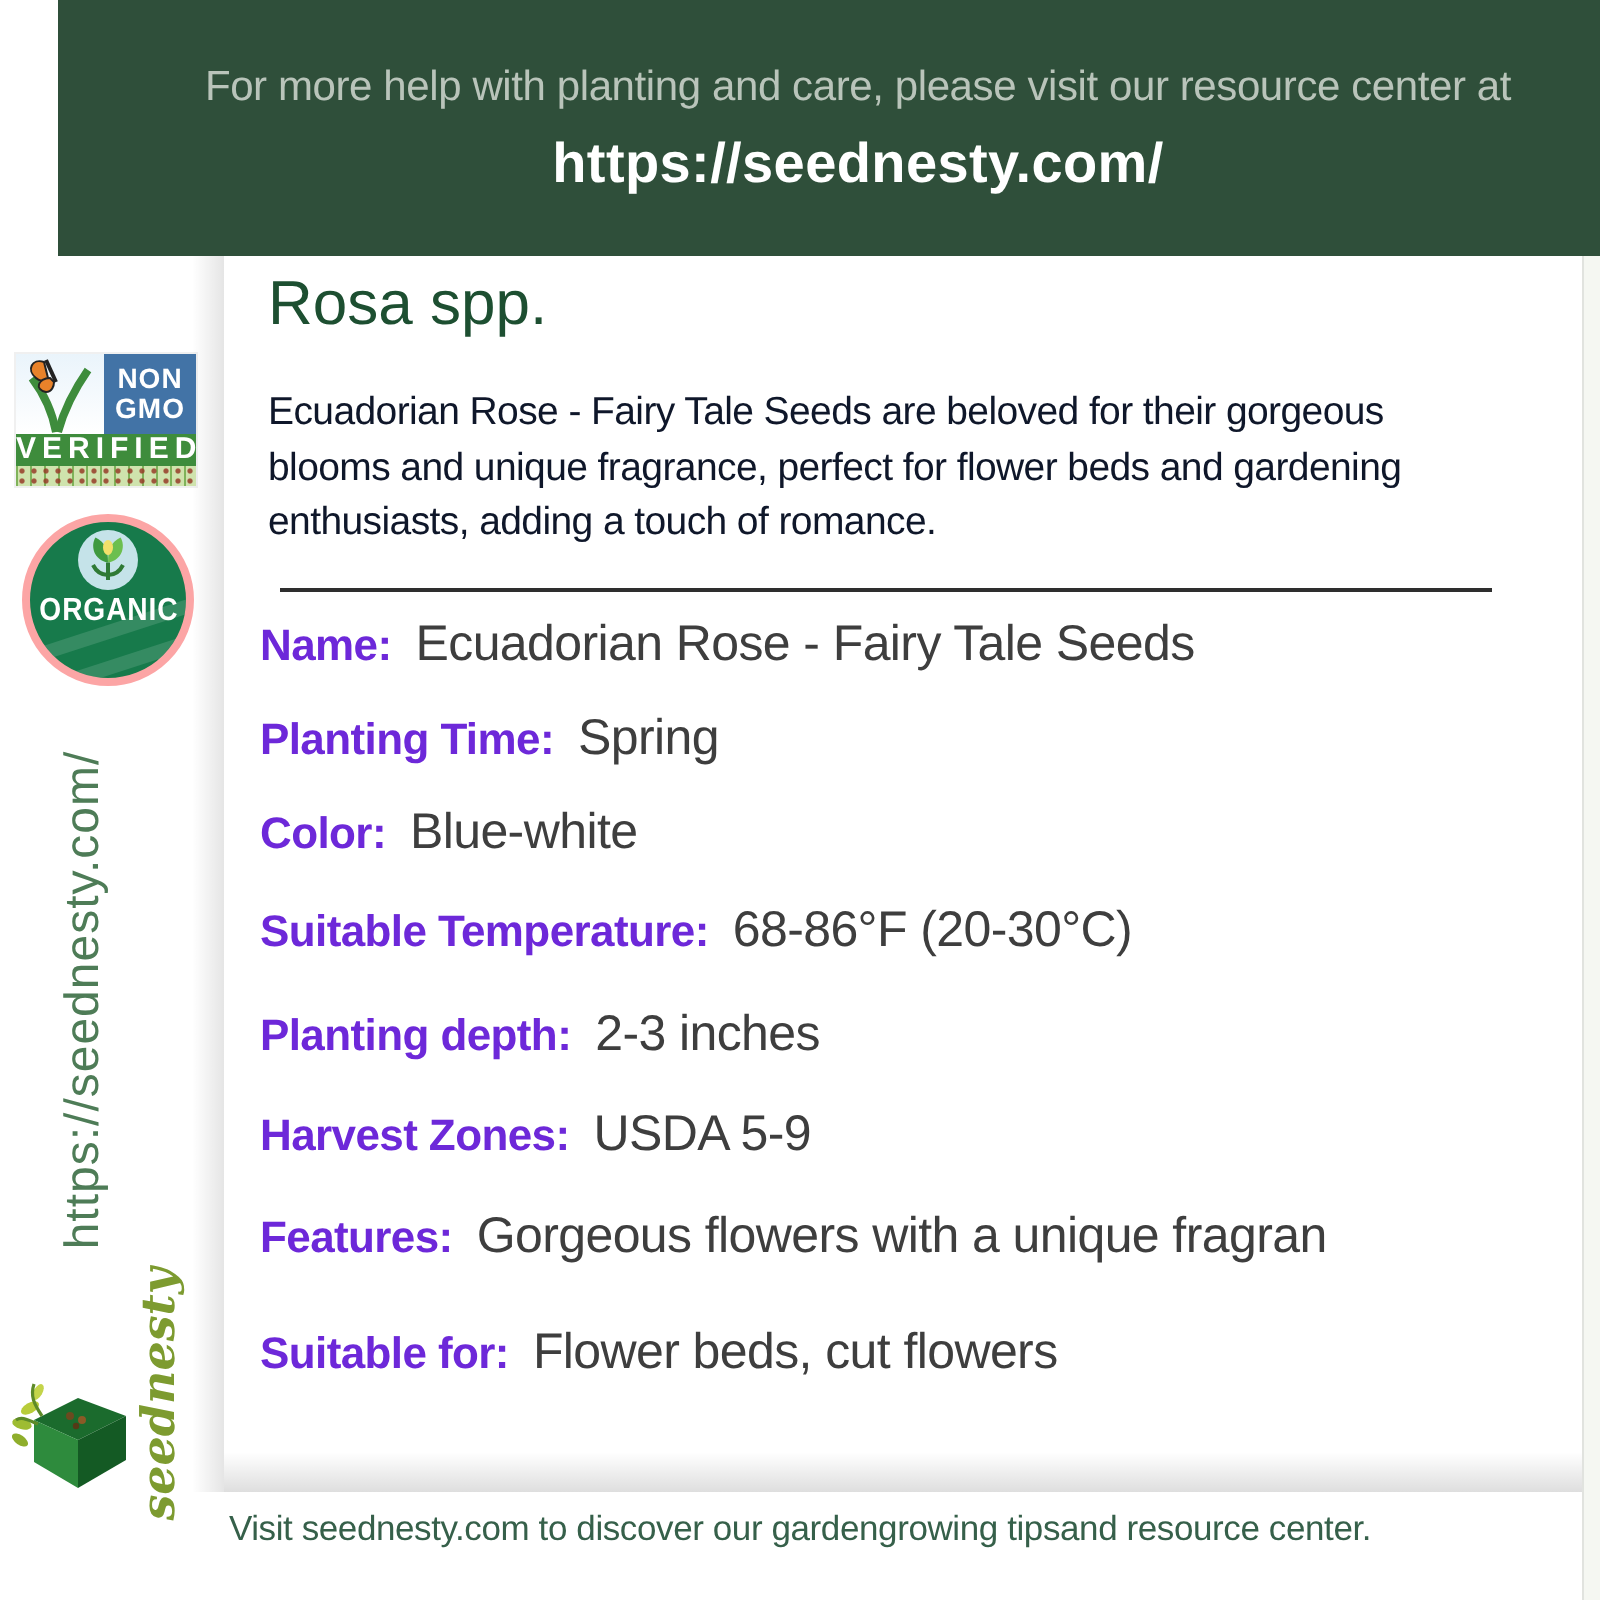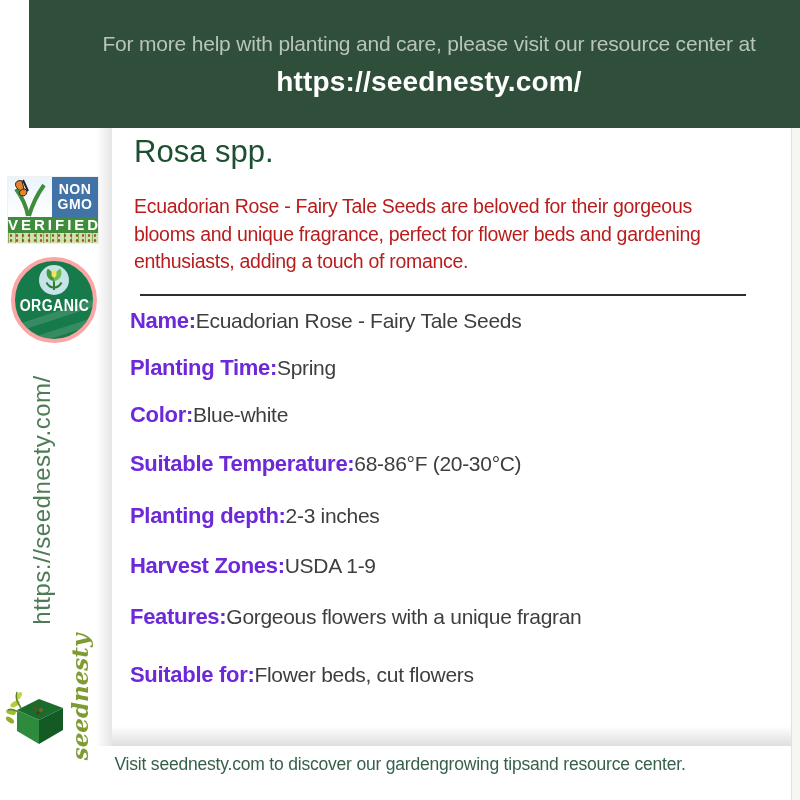--- a/index.html
+++ b/index.html
@@ -50,29 +50,29 @@
   .vertical-url{position:absolute;left:-99px;top:486px;width:282px;height:28px;
     transform:rotate(-90deg);color:#4e7c57;font-size:24px;text-align:center;
     letter-spacing:0.5px;}
   .logo-box{position:absolute;left:5px;top:686px;}
   .logo-script{position:absolute;left:15px;top:683px;width:130px;height:28px;
     transform:rotate(-90deg);font-family:"DejaVu Serif",serif;font-style:italic;
     color:#7d9b30;font-size:23px;text-align:center;font-weight:bold;}
 
   
   .title{position:absolute;left:134px;top:134px;color:#1d4f31;font-size:31px;font-weight:normal;}
-  .desc{position:absolute;left:134px;top:193px;color:#b91c1c;font-size:19.5px;line-height:27.5px;
+  .desc{position:absolute;left:134px;top:193px;color:#0f172a;font-size:19.5px;line-height:27.5px;
     letter-spacing:-0.3px;}
   .desc div{white-space:nowrap;}
   .divider{position:absolute;left:140px;top:294px;width:606px;height:2px;background:#2e2e2e;}
 
   .rows{position:absolute;left:130px;top:308px;width:660px;}
   .row{display:flex;align-items:baseline;white-space:nowrap;height:26px;}
   .row .lbl{color:#6d28d9;font-size:22px;font-weight:bold;letter-spacing:-0.3px;}
-  .row .val{color:#3e3e3e;font-size:21px;margin-left:0;letter-spacing:-0.3px;}
+  .row .val{color:#3e3e3e;font-size:25px;margin-left:12px;letter-spacing:-0.3px;}
   .row:nth-child(2){margin-top:21px;}
   .row:nth-child(3){margin-top:21px;}
   .row:nth-child(4){margin-top:23px;}
   .row:nth-child(5){margin-top:26px;}
   .row:nth-child(6){margin-top:24px;}
   .row:nth-child(7){margin-top:25px;}
   .row:nth-child(8){margin-top:32px;}
 
   
   .footer-text{position:absolute;left:0;top:754px;width:100%;text-align:center;
@@ -178,21 +178,21 @@
       <div class="row">
         <span class="lbl">Suitable Temperature:</span>
         <span class="val">68-86°F (20-30°C)</span>
       </div>
       <div class="row">
         <span class="lbl">Planting depth:</span>
         <span class="val">2-3 inches</span>
       </div>
       <div class="row">
         <span class="lbl">Harvest Zones:</span>
-        <span class="val">USDA 1-9</span>
+        <span class="val">USDA 5-9</span>
       </div>
       <div class="row">
         <span class="lbl">Features:</span>
         <span class="val">Gorgeous flowers with a unique fragran</span>
       </div>
       <div class="row">
         <span class="lbl">Suitable for:</span>
         <span class="val">Flower beds, cut flowers</span>
       </div>
     </div>

